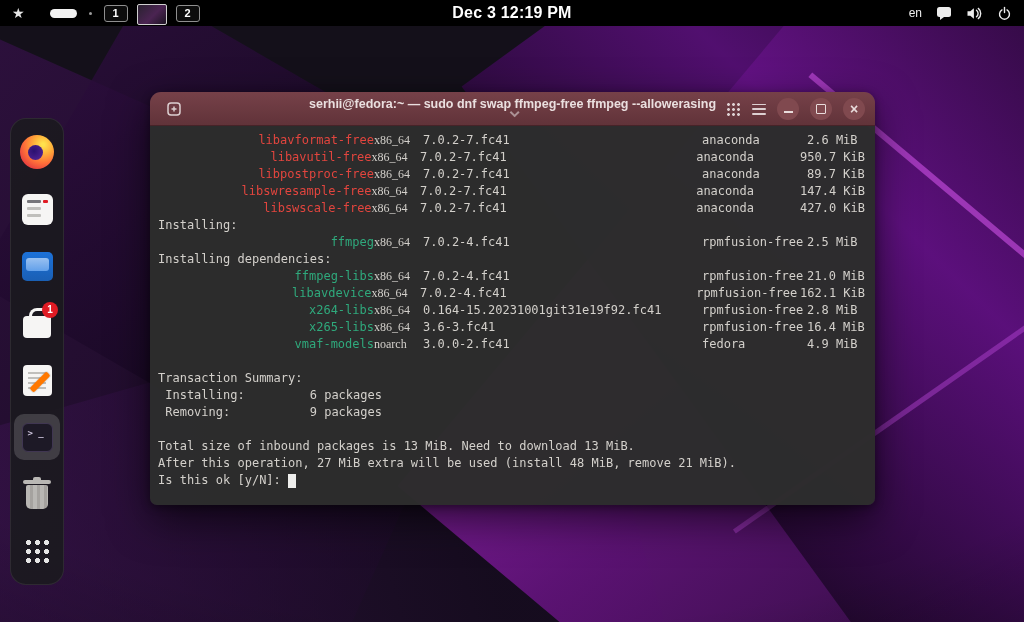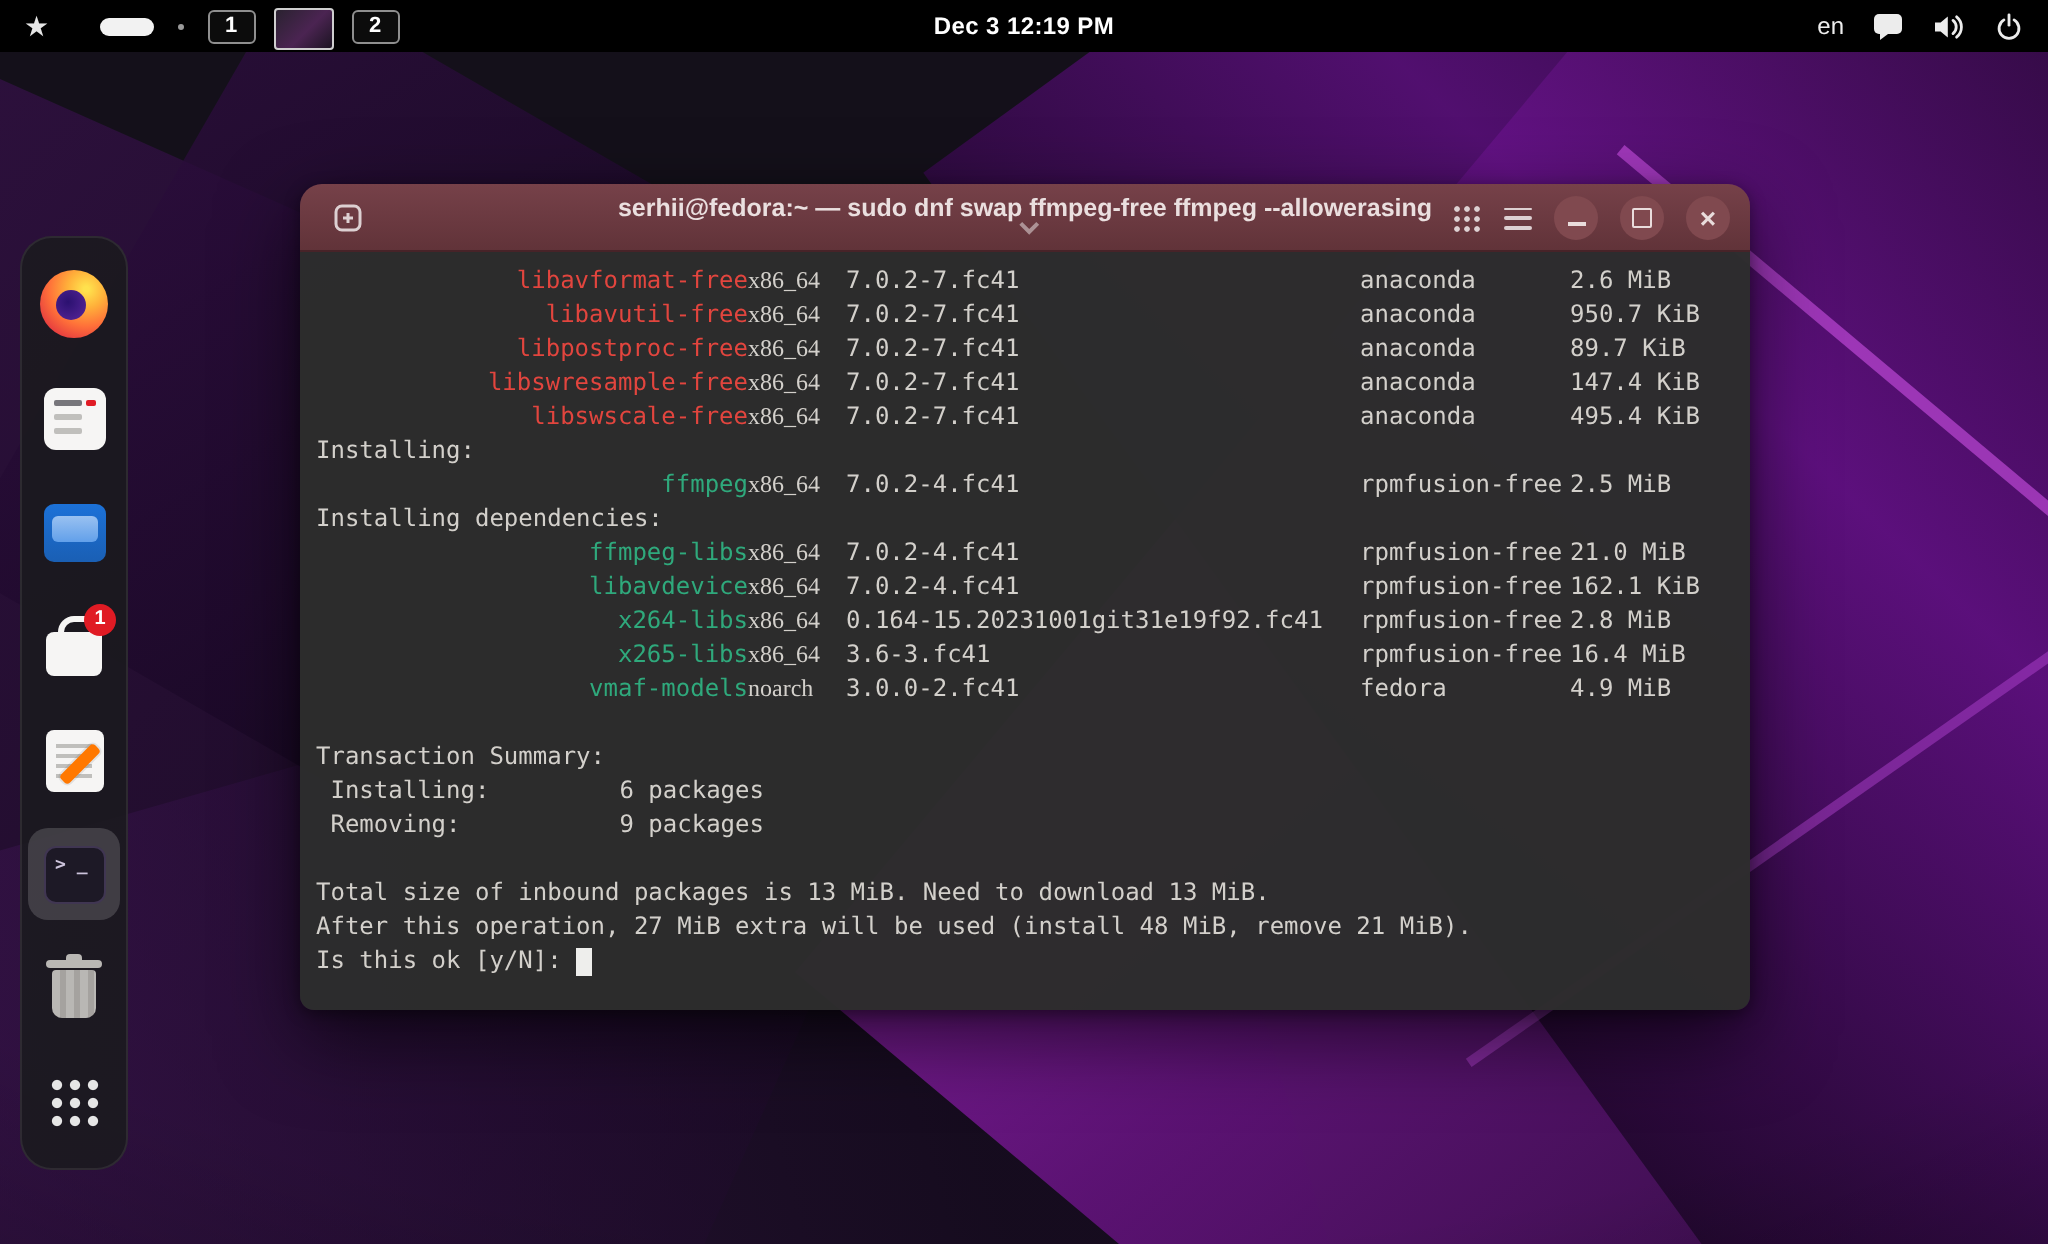--- a/index.html
+++ b/index.html
@@ -40,21 +40,21 @@
     min-width:24px; height:17px; padding:0 4px; border:1px solid #8f8f8f; border-radius:3px;
     background:#0c0c0c; color:#fff; font-size:11px; font-weight:bold;
     display:flex; align-items:center; justify-content:center;
   }
   .tb-preview {
     width:30px; height:21px; border:1px solid #cfcfcf; border-radius:2px; margin-top:3px;
     background:linear-gradient(135deg,#2a2230 0%,#4b2452 55%,#1c1422 100%);
   }
   .tb-clock {
     position:absolute; left:50%; transform:translateX(-50%);
-    font-weight:bold; font-size:12px; color:#fff; letter-spacing:.2px;
+    font-weight:bold; font-size:16px; color:#fff; letter-spacing:.2px;
   }
   .tb-right { position:absolute; right:12px; display:flex; align-items:center; gap:14px; }
   .tb-lang { font-size:12px; color:#ededed; }
   .tb-icon { display:flex; align-items:center; }
 
   
   .dock {
     position:absolute; left:10px; top:118px; width:54px; z-index:40;
     background:rgba(26,26,30,.88); border:1px solid rgba(255,255,255,.08);
     border-radius:16px; padding:10px 0;
@@ -134,21 +134,21 @@
   .terminal-content {
     height:379px; background:rgba(45,45,45,.985); padding:6px 8px 0 8px;
     font:12px/17px "DejaVu Sans Mono", monospace; color:var(--t-fg,#d3d0cb);
   }
   .tline { display:flex; height:17px; white-space:pre; }
   .tline .red   { color:var(--t-red,#e2453e); }
   .tline .green { color:var(--t-green,#2fa97c); }
   .c-name { width:216px; overflow:hidden;text-align:right; }
   .c-arch { width:49px;font-family:Liberation Serif, serif; }
   .c-ver  { width:257px; }
-  .c-repo { width:105px; }
+  .c-repo { width:105px;margin-left:22px; }
   .c-size { flex:1; text-align:left; padding-right:2px; }
   .cursor { display:inline-block; width:8px; height:14px; background:#eeeeec; transform:translateY(2px); }
 </style>
 </head>
 <body>
 
 <div class="screen">
 
   <div class="wallpaper">
     <div class="wp wp-c"></div>
@@ -247,21 +247,21 @@
         <span class="wc wc-min"></span>
         <span class="wc wc-max"></span>
         <span class="wc wc-close">×</span>
       </div>
     </div>
     <div class="terminal-content" id="term-out">
         <div class="tline"><span class="c-name red"> libavformat-free</span><span class="c-arch">x86_64</span><span class="c-ver">7.0.2-7.fc41</span><span class="c-repo">anaconda</span><span class="c-size">2.6 MiB</span></div>
         <div class="tline"><span class="c-name red"> libavutil-free</span><span class="c-arch">x86_64</span><span class="c-ver">7.0.2-7.fc41</span><span class="c-repo">anaconda</span><span class="c-size">950.7 KiB</span></div>
         <div class="tline"><span class="c-name red"> libpostproc-free</span><span class="c-arch">x86_64</span><span class="c-ver">7.0.2-7.fc41</span><span class="c-repo">anaconda</span><span class="c-size">89.7 KiB</span></div>
         <div class="tline"><span class="c-name red"> libswresample-free</span><span class="c-arch">x86_64</span><span class="c-ver">7.0.2-7.fc41</span><span class="c-repo">anaconda</span><span class="c-size">147.4 KiB</span></div>
-        <div class="tline"><span class="c-name red"> libswscale-free</span><span class="c-arch">x86_64</span><span class="c-ver">7.0.2-7.fc41</span><span class="c-repo">anaconda</span><span class="c-size">495.4 KiB</span></div>
+        <div class="tline"><span class="c-name red"> libswscale-free</span><span class="c-arch">x86_64</span><span class="c-ver">7.0.2-7.fc41</span><span class="c-repo">anaconda</span><span class="c-size">427.0 KiB</span></div>
         <div class="tline">Installing:</div>
         <div class="tline"><span class="c-name green"> ffmpeg</span><span class="c-arch">x86_64</span><span class="c-ver">7.0.2-4.fc41</span><span class="c-repo">rpmfusion-free</span><span class="c-size">2.5 MiB</span></div>
         <div class="tline">Installing dependencies:</div>
         <div class="tline"><span class="c-name green"> ffmpeg-libs</span><span class="c-arch">x86_64</span><span class="c-ver">7.0.2-4.fc41</span><span class="c-repo">rpmfusion-free</span><span class="c-size">21.0 MiB</span></div>
         <div class="tline"><span class="c-name green"> libavdevice</span><span class="c-arch">x86_64</span><span class="c-ver">7.0.2-4.fc41</span><span class="c-repo">rpmfusion-free</span><span class="c-size">162.1 KiB</span></div>
         <div class="tline"><span class="c-name green"> x264-libs</span><span class="c-arch">x86_64</span><span class="c-ver">0.164-15.20231001git31e19f92.fc41</span><span class="c-repo">rpmfusion-free</span><span class="c-size">2.8 MiB</span></div>
         <div class="tline"><span class="c-name green"> x265-libs</span><span class="c-arch">x86_64</span><span class="c-ver">3.6-3.fc41</span><span class="c-repo">rpmfusion-free</span><span class="c-size">16.4 MiB</span></div>
         <div class="tline"><span class="c-name green"> vmaf-models</span><span class="c-arch">noarch</span><span class="c-ver">3.0.0-2.fc41</span><span class="c-repo">fedora</span><span class="c-size">4.9 MiB</span></div>
         <div class="tline"> </div>
         <div class="tline">Transaction Summary:</div>

